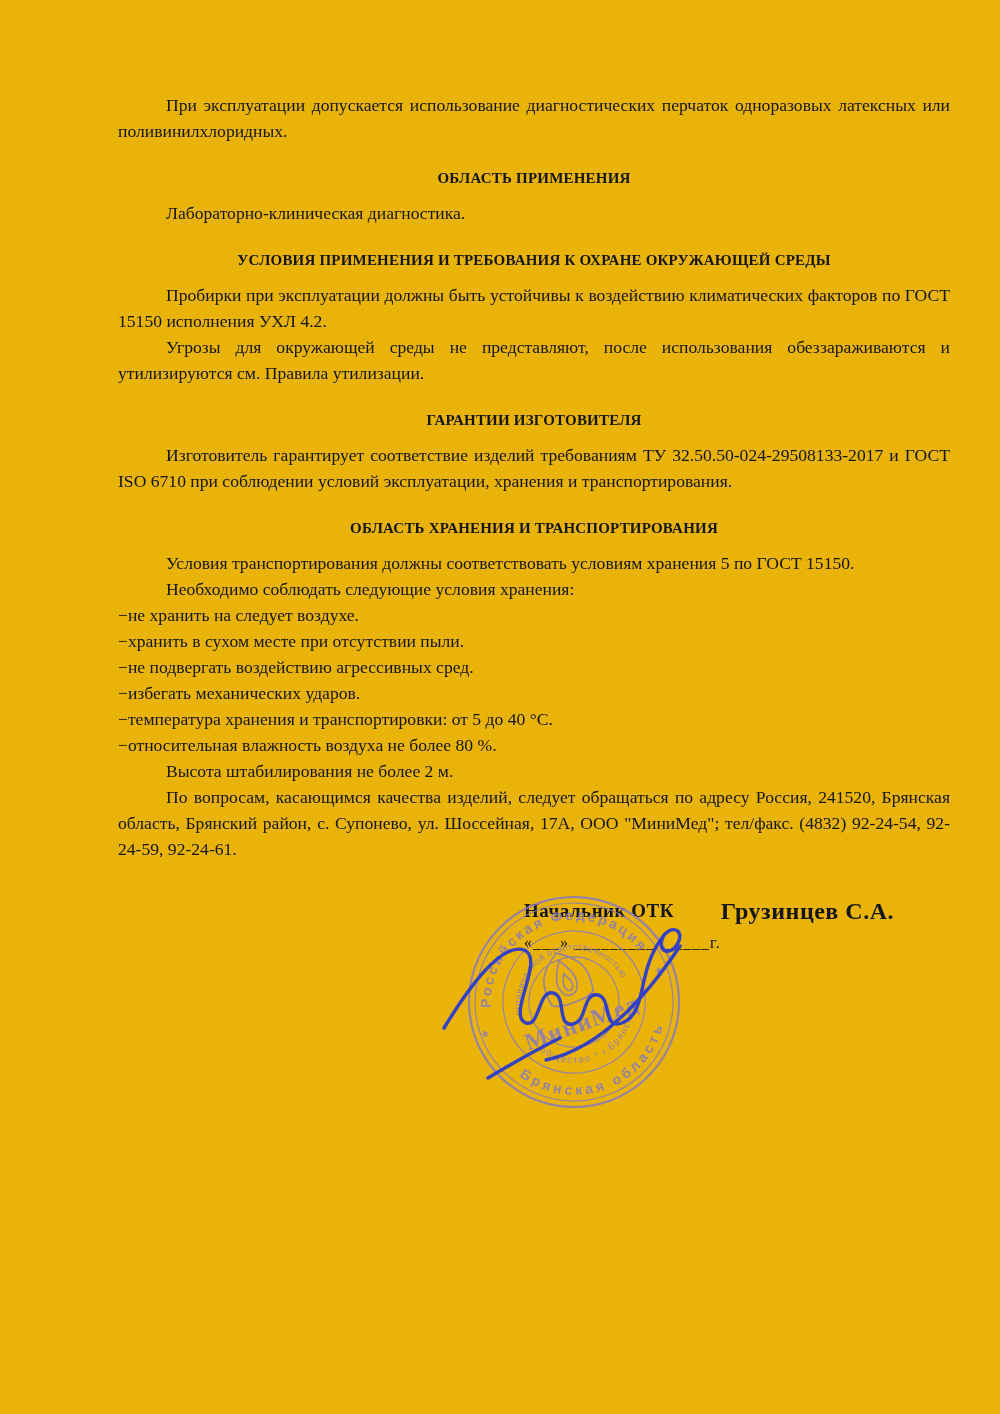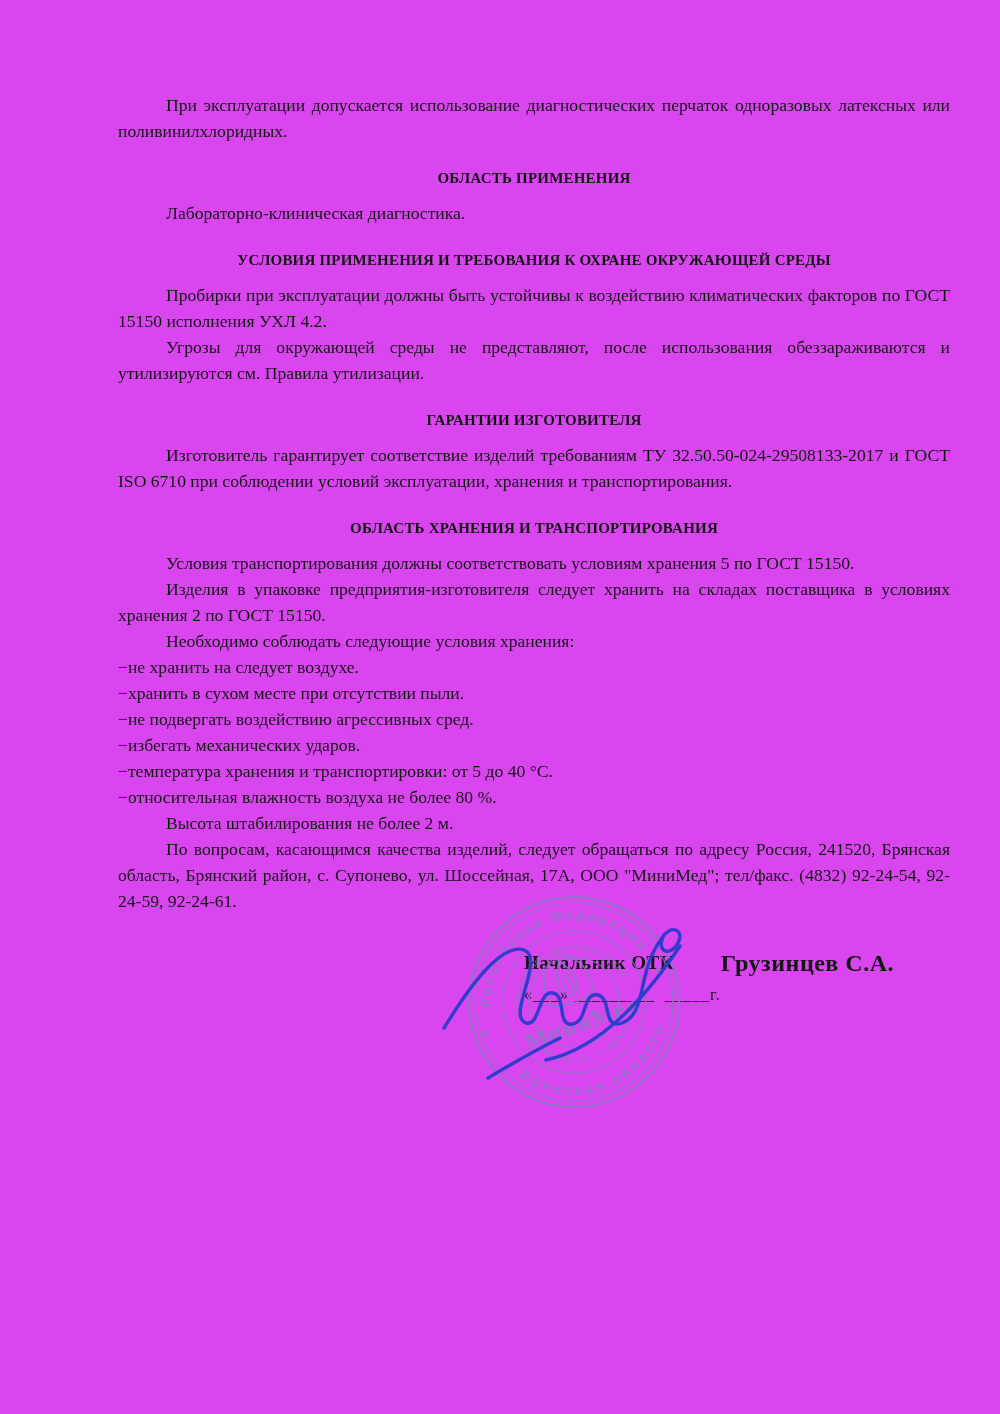--- a/index.html
+++ b/index.html
@@ -5,21 +5,21 @@
   html, body { margin: 0; padding: 0; }
   body {
     width: 1000px; height: 1414px;
     background: #ffffff;
     font-family: "Liberation Serif", serif;
     color: #151515;
   }
   .page {
     position: relative;
     width: 1000px; height: 1414px;
-    background: #d946ef;
+    background: #eab308;
     overflow: hidden;
   }
   .content {
     position: absolute;
     left: 118px; right: 50px; top: 92px;
     font-size: 17.6px;
     line-height: 26px;
   }
   p.para {
     margin: 0;
@@ -95,21 +95,20 @@
 
     <h2 class="head">УСЛОВИЯ ПРИМЕНЕНИЯ И ТРЕБОВАНИЯ К ОХРАНЕ ОКРУЖАЮЩЕЙ СРЕДЫ</h2>
     <p class="para">Пробирки при эксплуатации должны быть устойчивы к воздействию климатических факторов по ГОСТ 15150 исполнения УХЛ 4.2.</p>
     <p class="para">Угрозы для окружающей среды не представляют, после использования обеззараживаются и утилизируются см. Правила утилизации.</p>
 
     <h2 class="head">ГАРАНТИИ ИЗГОТОВИТЕЛЯ</h2>
     <p class="para">Изготовитель гарантирует соответствие изделий требованиям ТУ 32.50.50-024-29508133-2017 и ГОСТ ISO 6710 при соблюдении условий эксплуатации, хранения и транспортирования.</p>
 
     <h2 class="head">ОБЛАСТЬ ХРАНЕНИЯ И ТРАНСПОРТИРОВАНИЯ</h2>
     <p class="para">Условия транспортирования должны соответствовать условиям хранения 5 по ГОСТ 15150.</p>
-    <p class="para">Изделия в упаковке предприятия-изготовителя следует хранить на складах поставщика в условиях хранения 2 по ГОСТ 15150.</p>
     <p class="para">Необходимо соблюдать следующие условия хранения:</p>
 
     <p class="bullet">−не хранить на следует воздухе.</p>
     <p class="bullet">−хранить в сухом месте при отсутствии пыли.</p>
     <p class="bullet">−не подвергать воздействию агрессивных сред.</p>
     <p class="bullet">−избегать механических ударов.</p>
     <p class="bullet">−температура хранения и транспортировки: от 5 до 40 °С.</p>
     <p class="bullet">−относительная влажность воздуха не более 80 %.</p>
 
     <p class="para">Высота штабилирования не более 2 м.</p>

